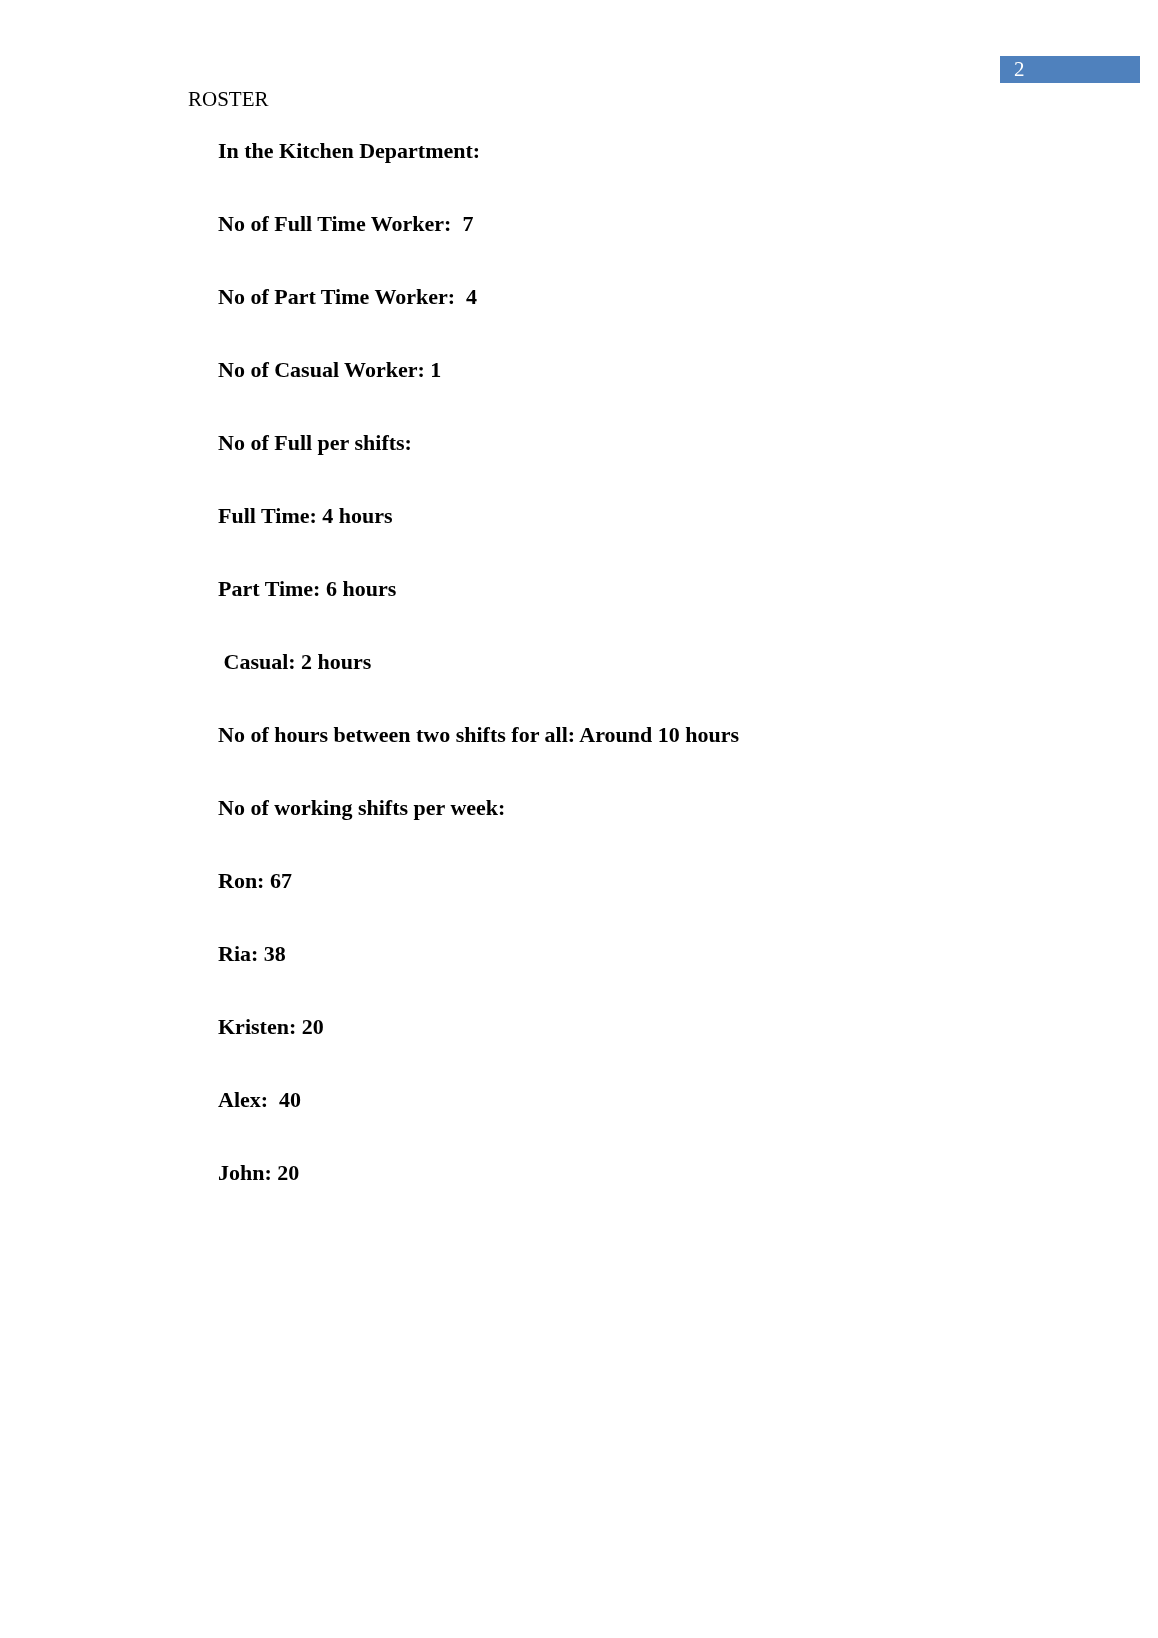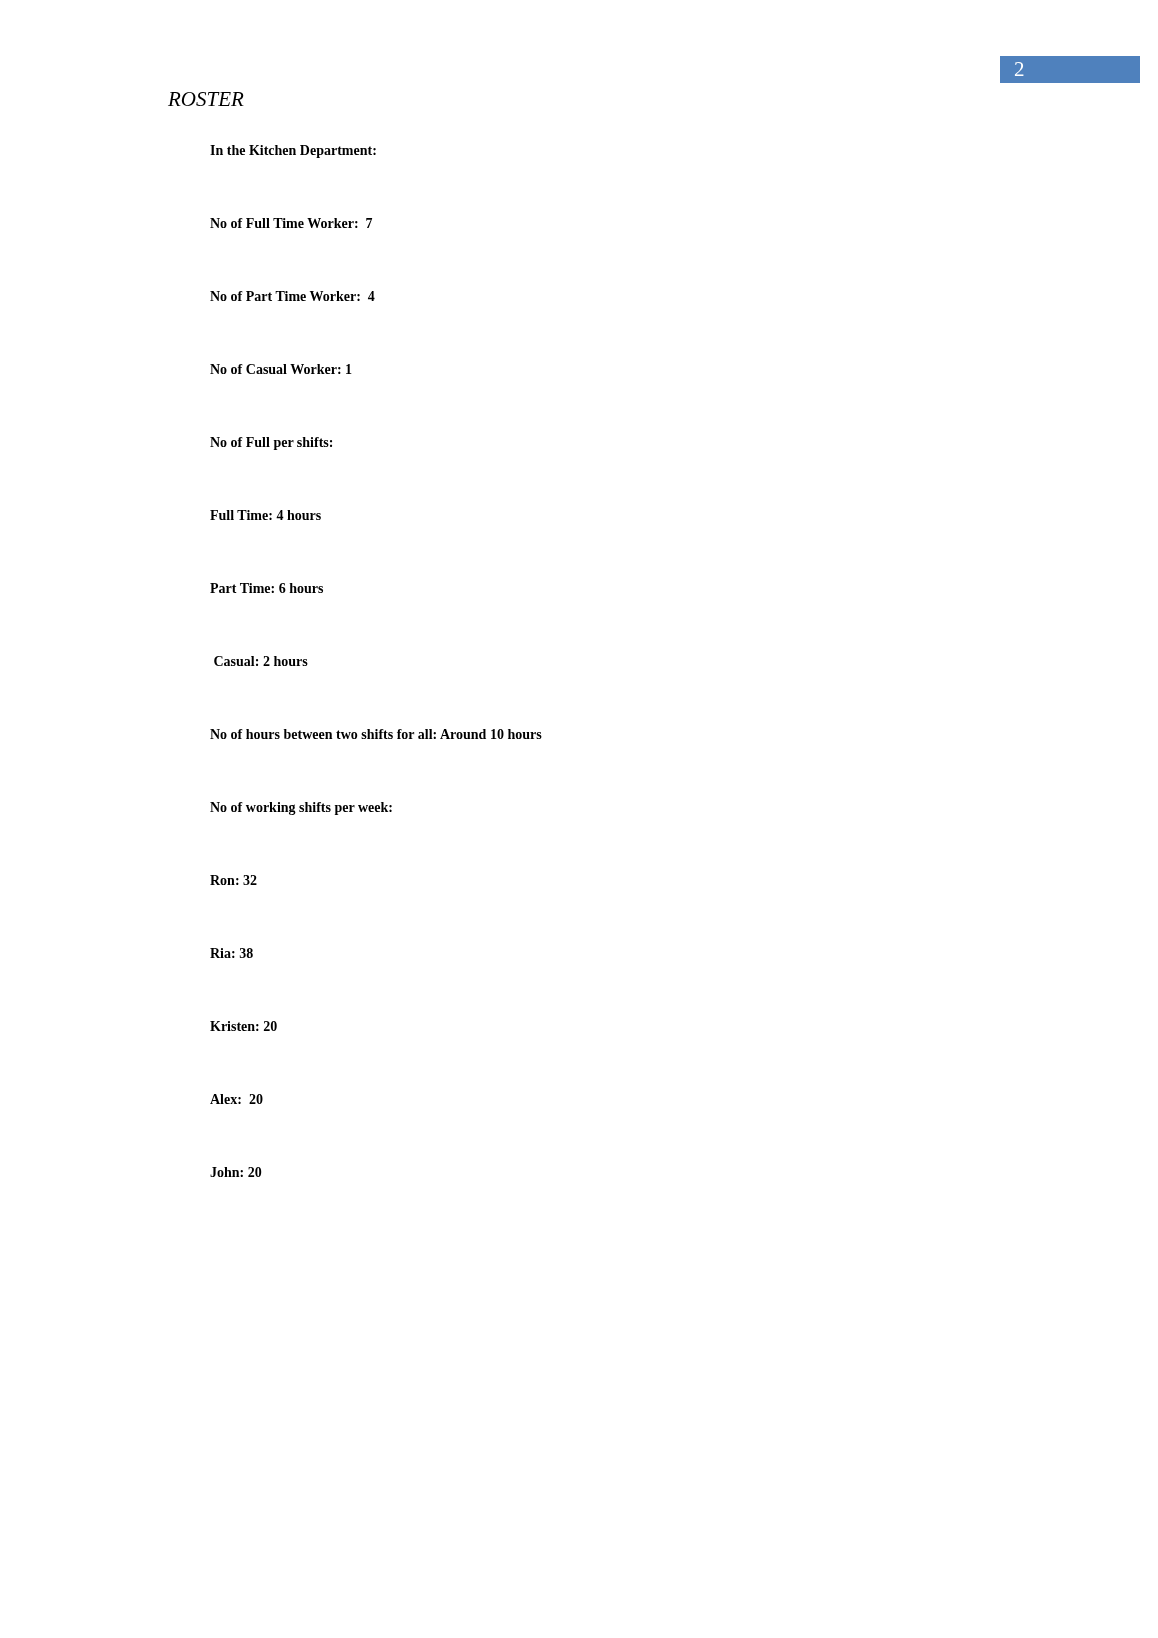--- a/index.html
+++ b/index.html
@@ -6,28 +6,29 @@
     body {
       width: 1158px; height: 1638px; position: relative; overflow: hidden;
       font-family: "Liberation Serif", "DejaVu Serif", serif; color: #000;
     }
     .page-num-box {
       position: absolute; left: 1000px; top: 56px; width: 140px; height: 27px;
       background: #4f81bd; color: #ffffff; font-size: 21px; line-height: 27px;
       box-sizing: border-box; padding-left: 14px;
     }
     .running-head {
-      position: absolute; left: 168px; top: 86px; font-size: 21px; line-height: 26px; font-style: italic;
+      position: absolute; left: 188px; top: 86px; font-size: 21px; line-height: 26px;
     }
     .body-lines {
       position: absolute; left: 210px; top: 138px; margin: 0; padding: 0; list-style: none;
     }
     .body-lines li {
-      font-weight: bold; font-size: 14px; line-height: 26px; height: 73px;
+      font-weight: bold; font-size: 22px; line-height: 26px; height: 73px;
       white-space: pre;
+      margin-left: 8px;
     }
   </style>
 </head>
 <body>
 
 <div class="page-num-box">
   <span>2</span>
 </div>
 
 <div class="running-head">ROSTER</div>
@@ -36,18 +37,18 @@
   <li>In the Kitchen Department:</li>
   <li>No of Full Time Worker:  7</li>
   <li>No of Part Time Worker:  4</li>
   <li>No of Casual Worker: 1</li>
   <li>No of Full per shifts:</li>
   <li>Full Time: 4 hours</li>
   <li>Part Time: 6 hours</li>
   <li> Casual: 2 hours</li>
   <li>No of hours between two shifts for all: Around 10 hours</li>
   <li>No of working shifts per week:</li>
-  <li>Ron: 32</li>
+  <li>Ron: 67</li>
   <li>Ria: 38</li>
   <li>Kristen: 20</li>
-  <li>Alex:  20</li>
+  <li>Alex:  40</li>
   <li>John: 20</li>
 </ul>
 
 </body></html>

